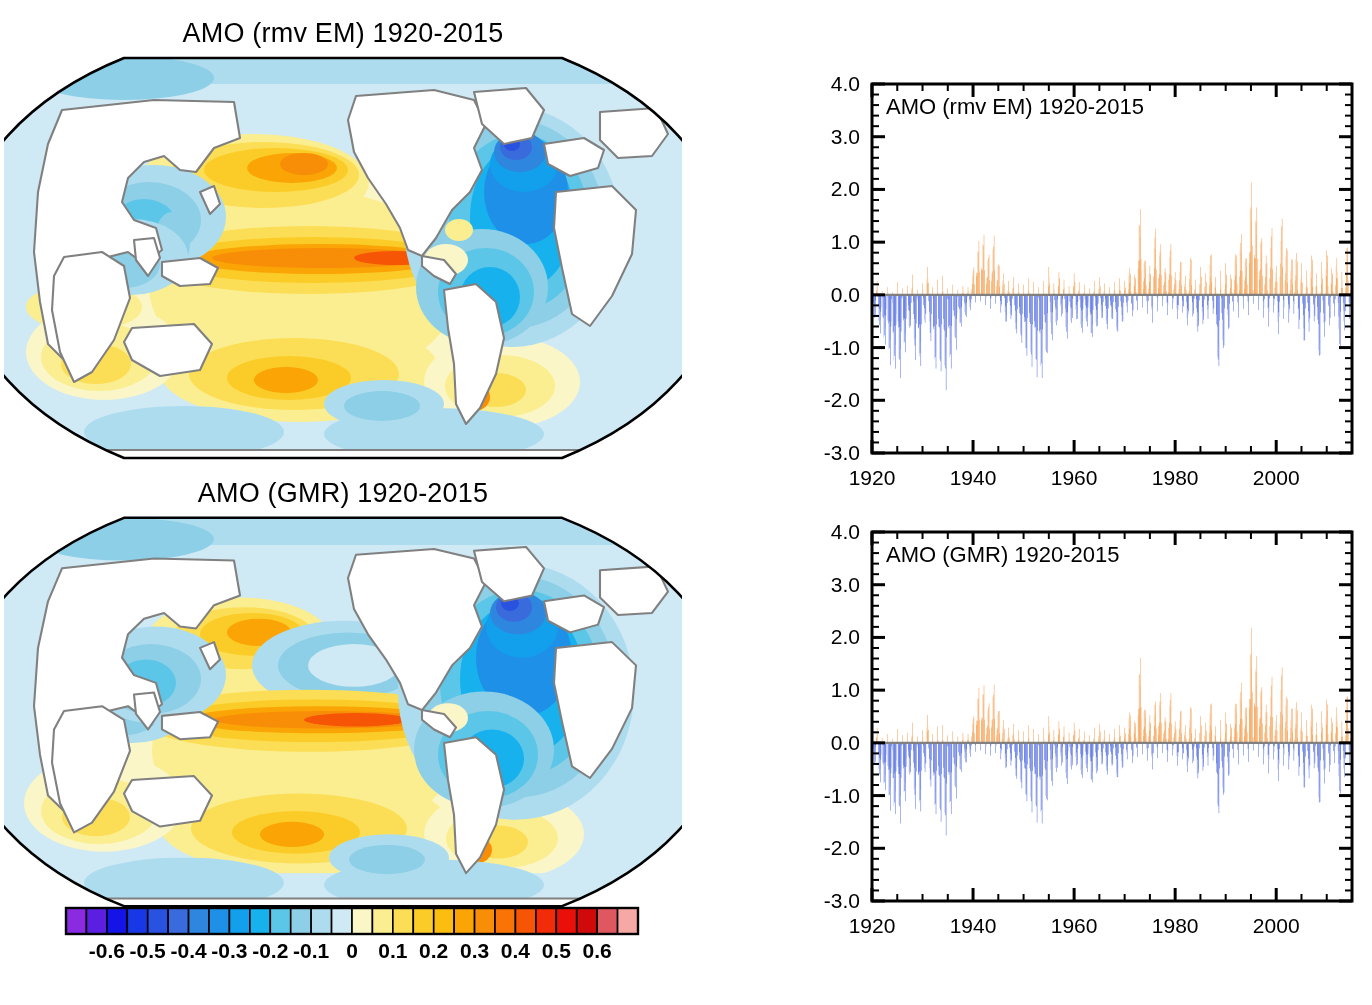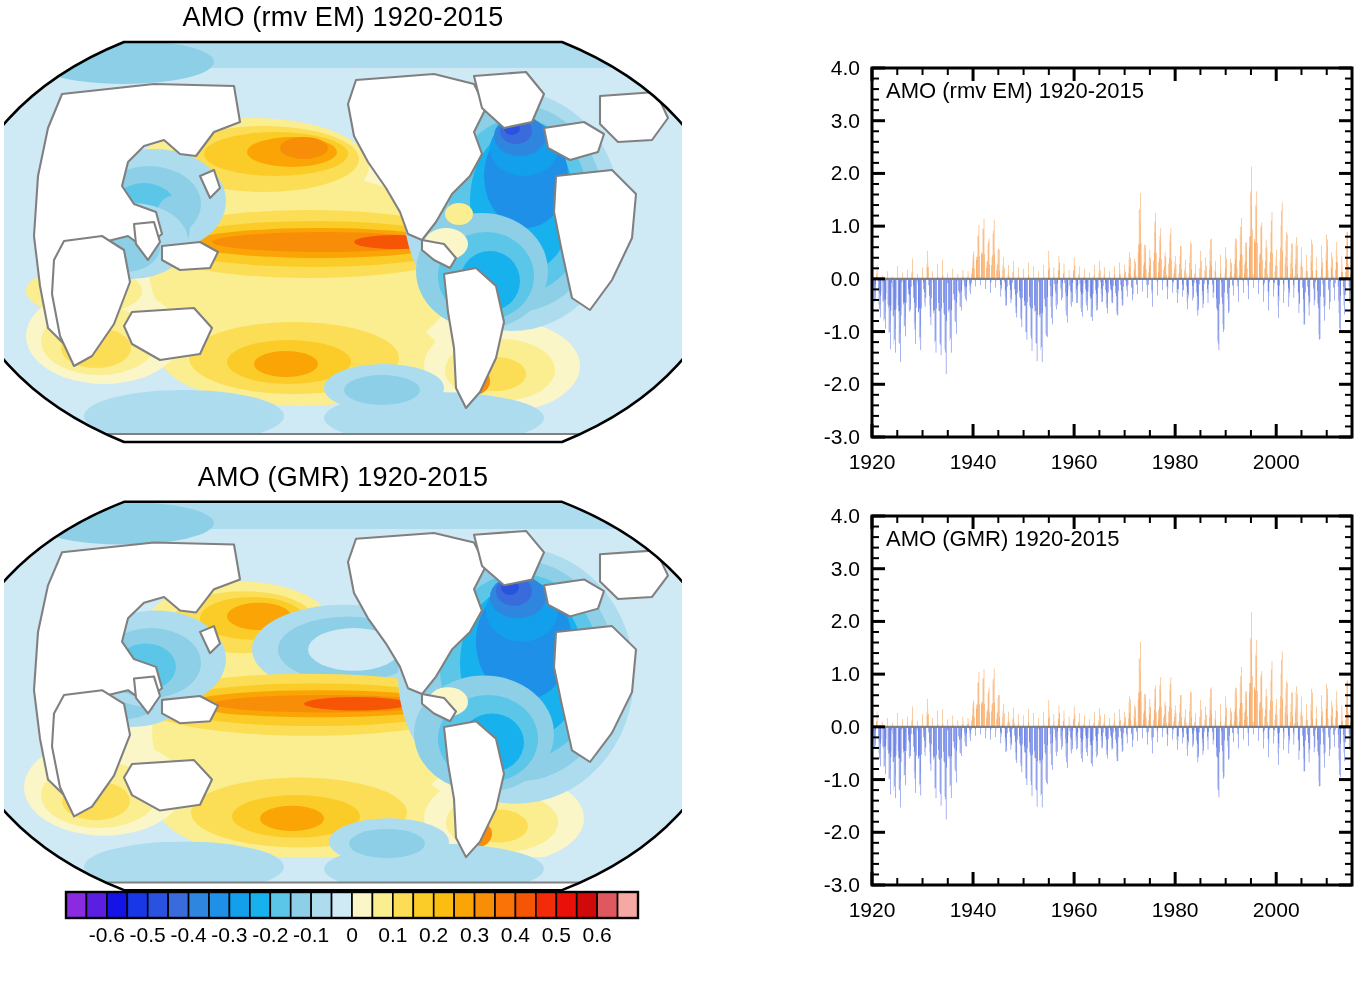--- a/index.html
+++ b/index.html
@@ -1,19 +1,19 @@
 <!DOCTYPE html>
 <html><head>
 <meta charset="utf-8">
 <style>
   html,body{margin:0;padding:0;background:#fff;}
   body{width:1372px;height:1005px;position:relative;
        font-family:"Liberation Sans","DejaVu Sans",sans-serif;color:#000;
        overflow:hidden;}
-  .fig{position:absolute;inset:0;}
+  .fig{position:absolute;inset:0;margin-top:16px;}
 
   
   .map-panel{position:absolute;}
   .map-title{position:absolute;left:0;width:100%;text-align:center;
              font-size:27px;letter-spacing:.2px;color:#000;white-space:nowrap;}
   .globe-wrap{position:absolute;left:0;top:0;width:100%;height:100%;}
   .globe-wrap svg{display:block;width:100%;height:100%;}
 
   
   .ts-panel{position:absolute;}
@@ -265,21 +265,21 @@
                      L 586 274 L 568 262 L 558 216 L 550 176 Z"></path>
             <path d="M 596 60 L 652 56 L 664 82 L 648 104 L 614 106 L 596 88 Z"></path>
           </g>
         </g>
 
         <path d="M 120 6 L 558 6 A 339 232 0 0 1 558 406 L 120 406 A 339 232 0 0 1 120 6 Z" fill="none" stroke="#000" stroke-width="2.6"></path>
       </svg>
     </div>
   </div>
 
-  <div class="cbar" style="left:40px;top:878px;width:620px;height:72px;">
+  <div class="cbar" style="left:40px;top:878px;width:620px;height:72px;font-weight:bold;">
     <svg viewBox="0 0 620 72" preserveAspectRatio="none">
       <g id="cb-cells">
           <rect x="26.00" y="14" width="20.43" height="26" fill="#8A2BE2" stroke="#000" stroke-width="1.6"></rect>
           <rect x="46.43" y="14" width="20.43" height="26" fill="#5A1FE0" stroke="#000" stroke-width="1.6"></rect>
           <rect x="66.86" y="14" width="20.43" height="26" fill="#1414E6" stroke="#000" stroke-width="1.6"></rect>
           <rect x="87.29" y="14" width="20.43" height="26" fill="#1838E8" stroke="#000" stroke-width="1.6"></rect>
           <rect x="107.71" y="14" width="20.43" height="26" fill="#2A52E0" stroke="#000" stroke-width="1.6"></rect>
           <rect x="128.14" y="14" width="20.43" height="26" fill="#3A6BDC" stroke="#000" stroke-width="1.6"></rect>
           <rect x="148.57" y="14" width="20.43" height="26" fill="#2E86DE" stroke="#000" stroke-width="1.6"></rect>
           <rect x="169.00" y="14" width="20.43" height="26" fill="#1E90E8" stroke="#000" stroke-width="1.6"></rect>

